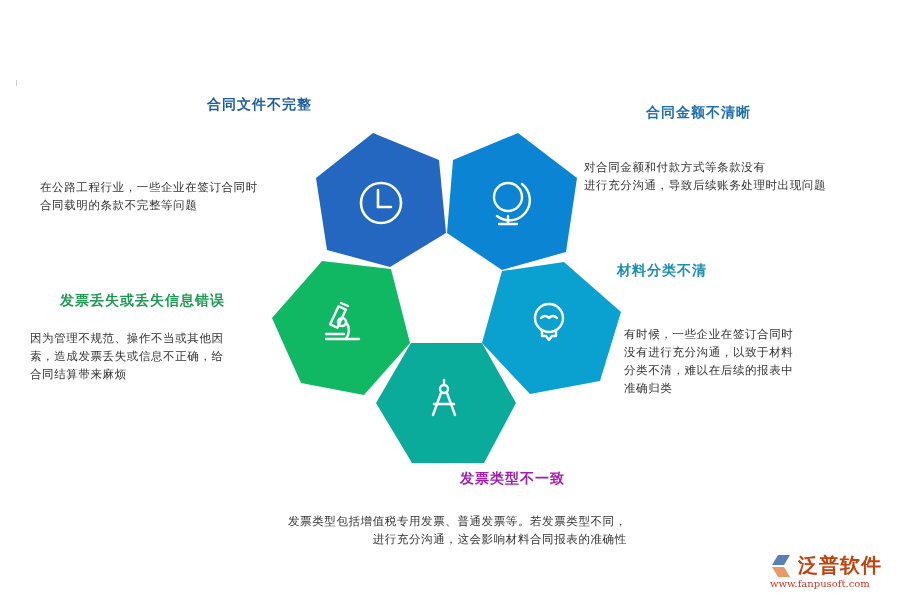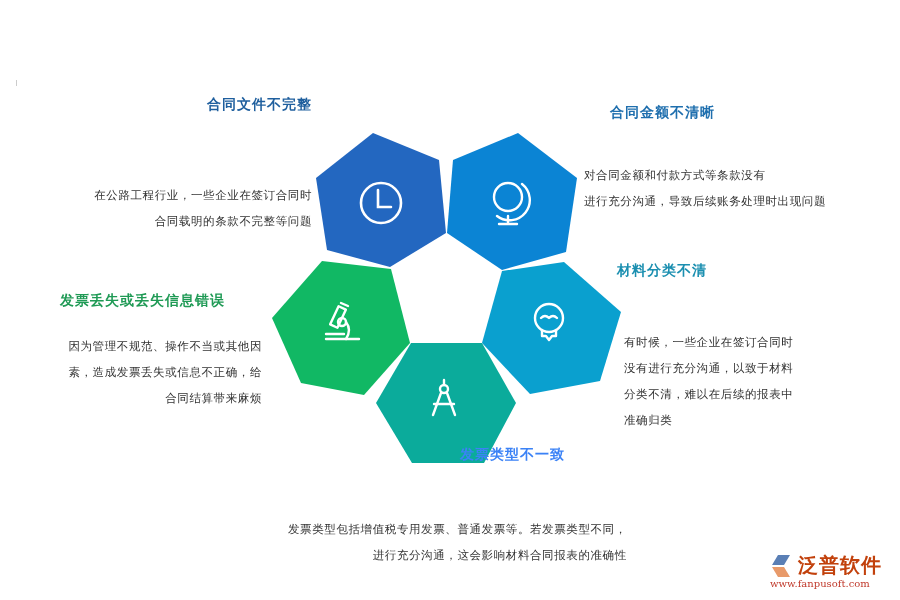--- a/index.html
+++ b/index.html
@@ -1,22 +1,22 @@
 <!DOCTYPE html>
 <html><head>
 <meta charset="utf-8">
 <style>
   html, body { margin:0; padding:0; }
   body { width:900px; height:600px; background:#ffffff; position:relative; overflow:hidden;
          font-family:"DejaVu Sans", sans-serif; }
   .hexsvg { position:absolute; left:0; top:0; }
   .title { position:absolute; font-size:14px; font-weight:bold; letter-spacing:1px; white-space:nowrap; }
   .desc { position:absolute; font-size:11.5px; line-height:18px; color:#333; letter-spacing:0.6px; }
-  .desc .line { display:block; white-space:nowrap;margin-top:8px; }
-  .right-align { text-align:right; }
+  .desc .line { display:block; white-space:nowrap; }
+  .right-align { }
   .logo { position:absolute; left:768px; top:552px; width:126px; height:42px; }
   .logo-name { position:absolute; left:30px; top:0; font-size:20px; color:#c2410c; font-weight:bold; letter-spacing:1px; white-space:nowrap; }
   .logo-url { position:absolute; left:2px; top:26px; font-size:10px; color:#c0392b; font-family:"DejaVu Serif", serif; white-space:nowrap; }
   .tick { position:absolute; left:16px; top:80px; width:1px; height:6px; background:#ccc; }
 </style>
 </head>
 <body>
 
 <div class="tick"></div>
 
@@ -67,42 +67,42 @@
     <line x1="434" y1="404" x2="454" y2="404"></line>
   </g>
 </svg>
 
 <div class="title" style="left:207px; top:96px; color:#1f5f9e;">合同文件不完整</div>
 <div class="desc right-align" style="left:40px; top:178px; width:272px;">
   <span class="line">在公路工程行业，一些企业在签订合同时</span>
   <span class="line">合同载明的条款不完整等问题</span>
 </div>
 
-<div class="title" style="left:610px; top:104px; color:#1f6fae;">合同金额不清晰</div>
+<div class="title" style="left:646px; top:104px; color:#1f6fae;">合同金额不清晰</div>
 <div class="desc" style="left:584px; top:158px;">
   <span class="line">对合同金额和付款方式等条款没有</span>
   <span class="line">进行充分沟通，导致后续账务处理时出现问题</span>
 </div>
 
 <div class="title" style="left:60px; top:292px; color:#1f9a55;">发票丢失或丢失信息错误</div>
 <div class="desc right-align" style="left:30px; top:329px; width:232px;">
   <span class="line">因为管理不规范、操作不当或其他因</span>
   <span class="line">素，造成发票丢失或信息不正确，给</span>
   <span class="line">合同结算带来麻烦</span>
 </div>
 
 <div class="title" style="left:617px; top:262px; color:#1b8fb0;">材料分类不清</div>
 <div class="desc" style="left:624px; top:325px;">
   <span class="line">有时候，一些企业在签订合同时</span>
   <span class="line">没有进行充分沟通，以致于材料</span>
   <span class="line">分类不清，难以在后续的报表中</span>
   <span class="line">准确归类</span>
 </div>
 
-<div class="title" style="left:460px; top:446px; color:#3b82f6;">发票类型不一致</div>
+<div class="title" style="left:460px; top:470px; color:#a21caf;">发票类型不一致</div>
 <div class="desc" style="left:288px; top:512px;text-align:right;">
   <span class="line">发票类型包括增值税专用发票、普通发票等。若发票类型不同，</span>
   <span class="line">进行充分沟通，这会影响材料合同报表的准确性</span>
 </div>
 
 <div class="logo">
   <svg width="28" height="24" viewBox="0 0 28 24" style="position:absolute; left:2px; top:2px;">
     <polygon points="8,1 20,1 14,11 2,11" fill="#5a7fb5"></polygon>
     <polygon points="2,13 14,13 20,23 8,23" fill="#e89a6a"></polygon>
   </svg>

